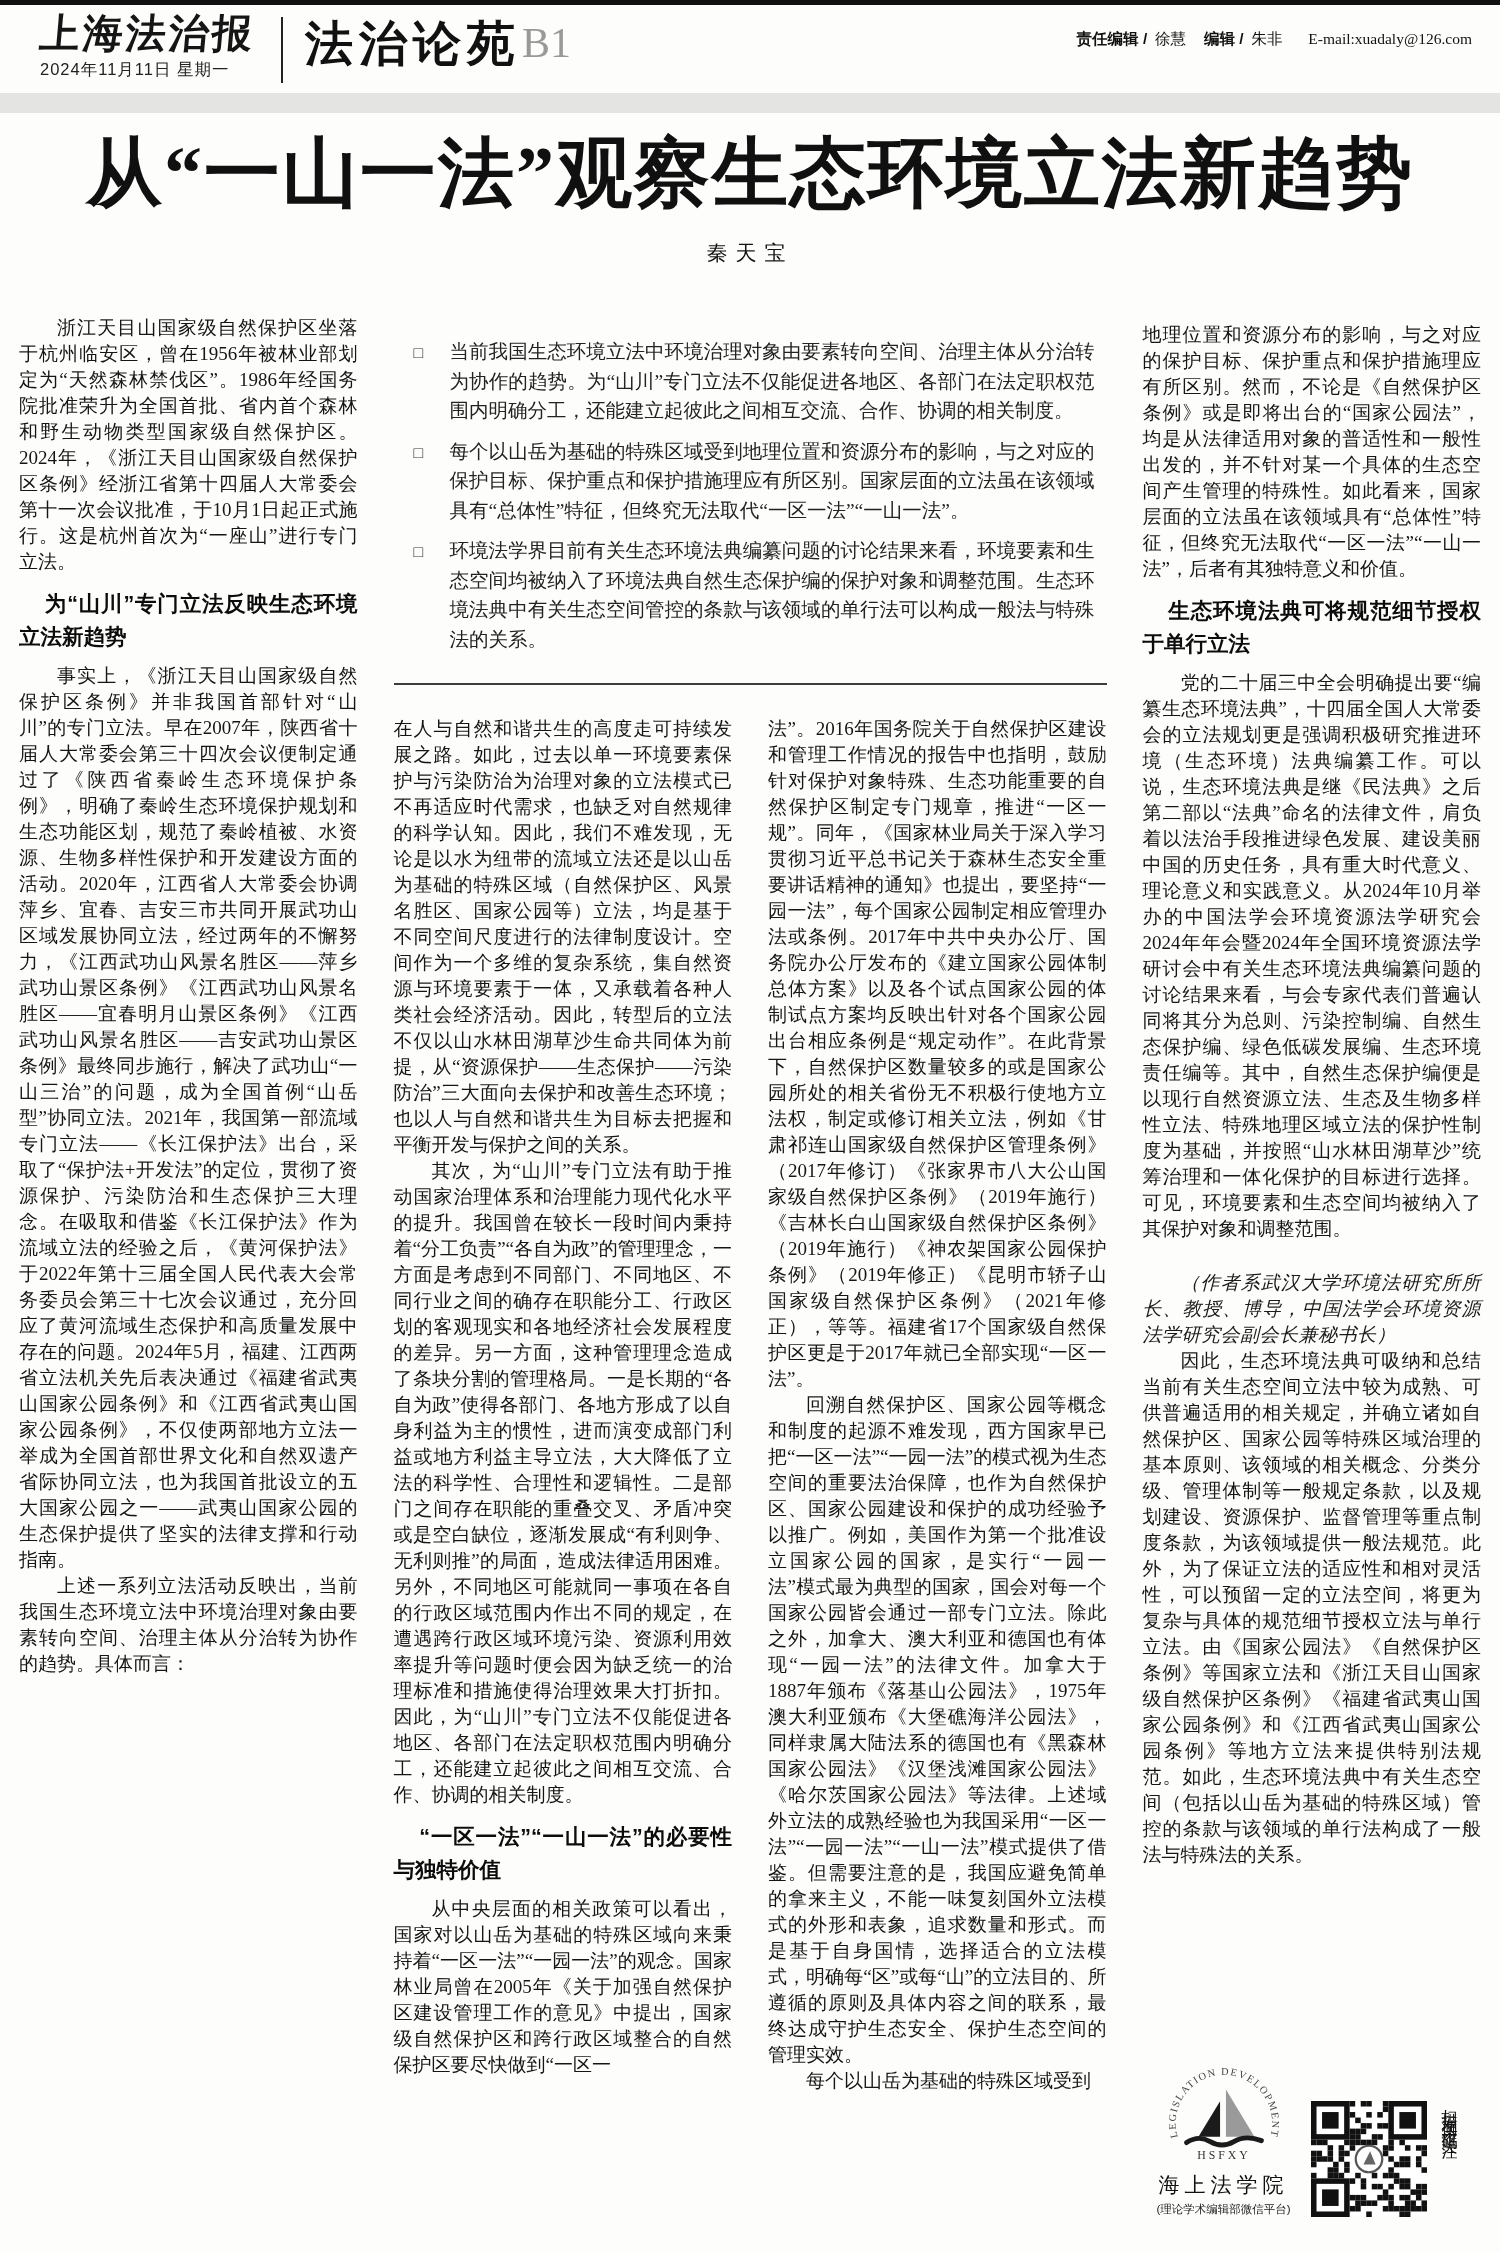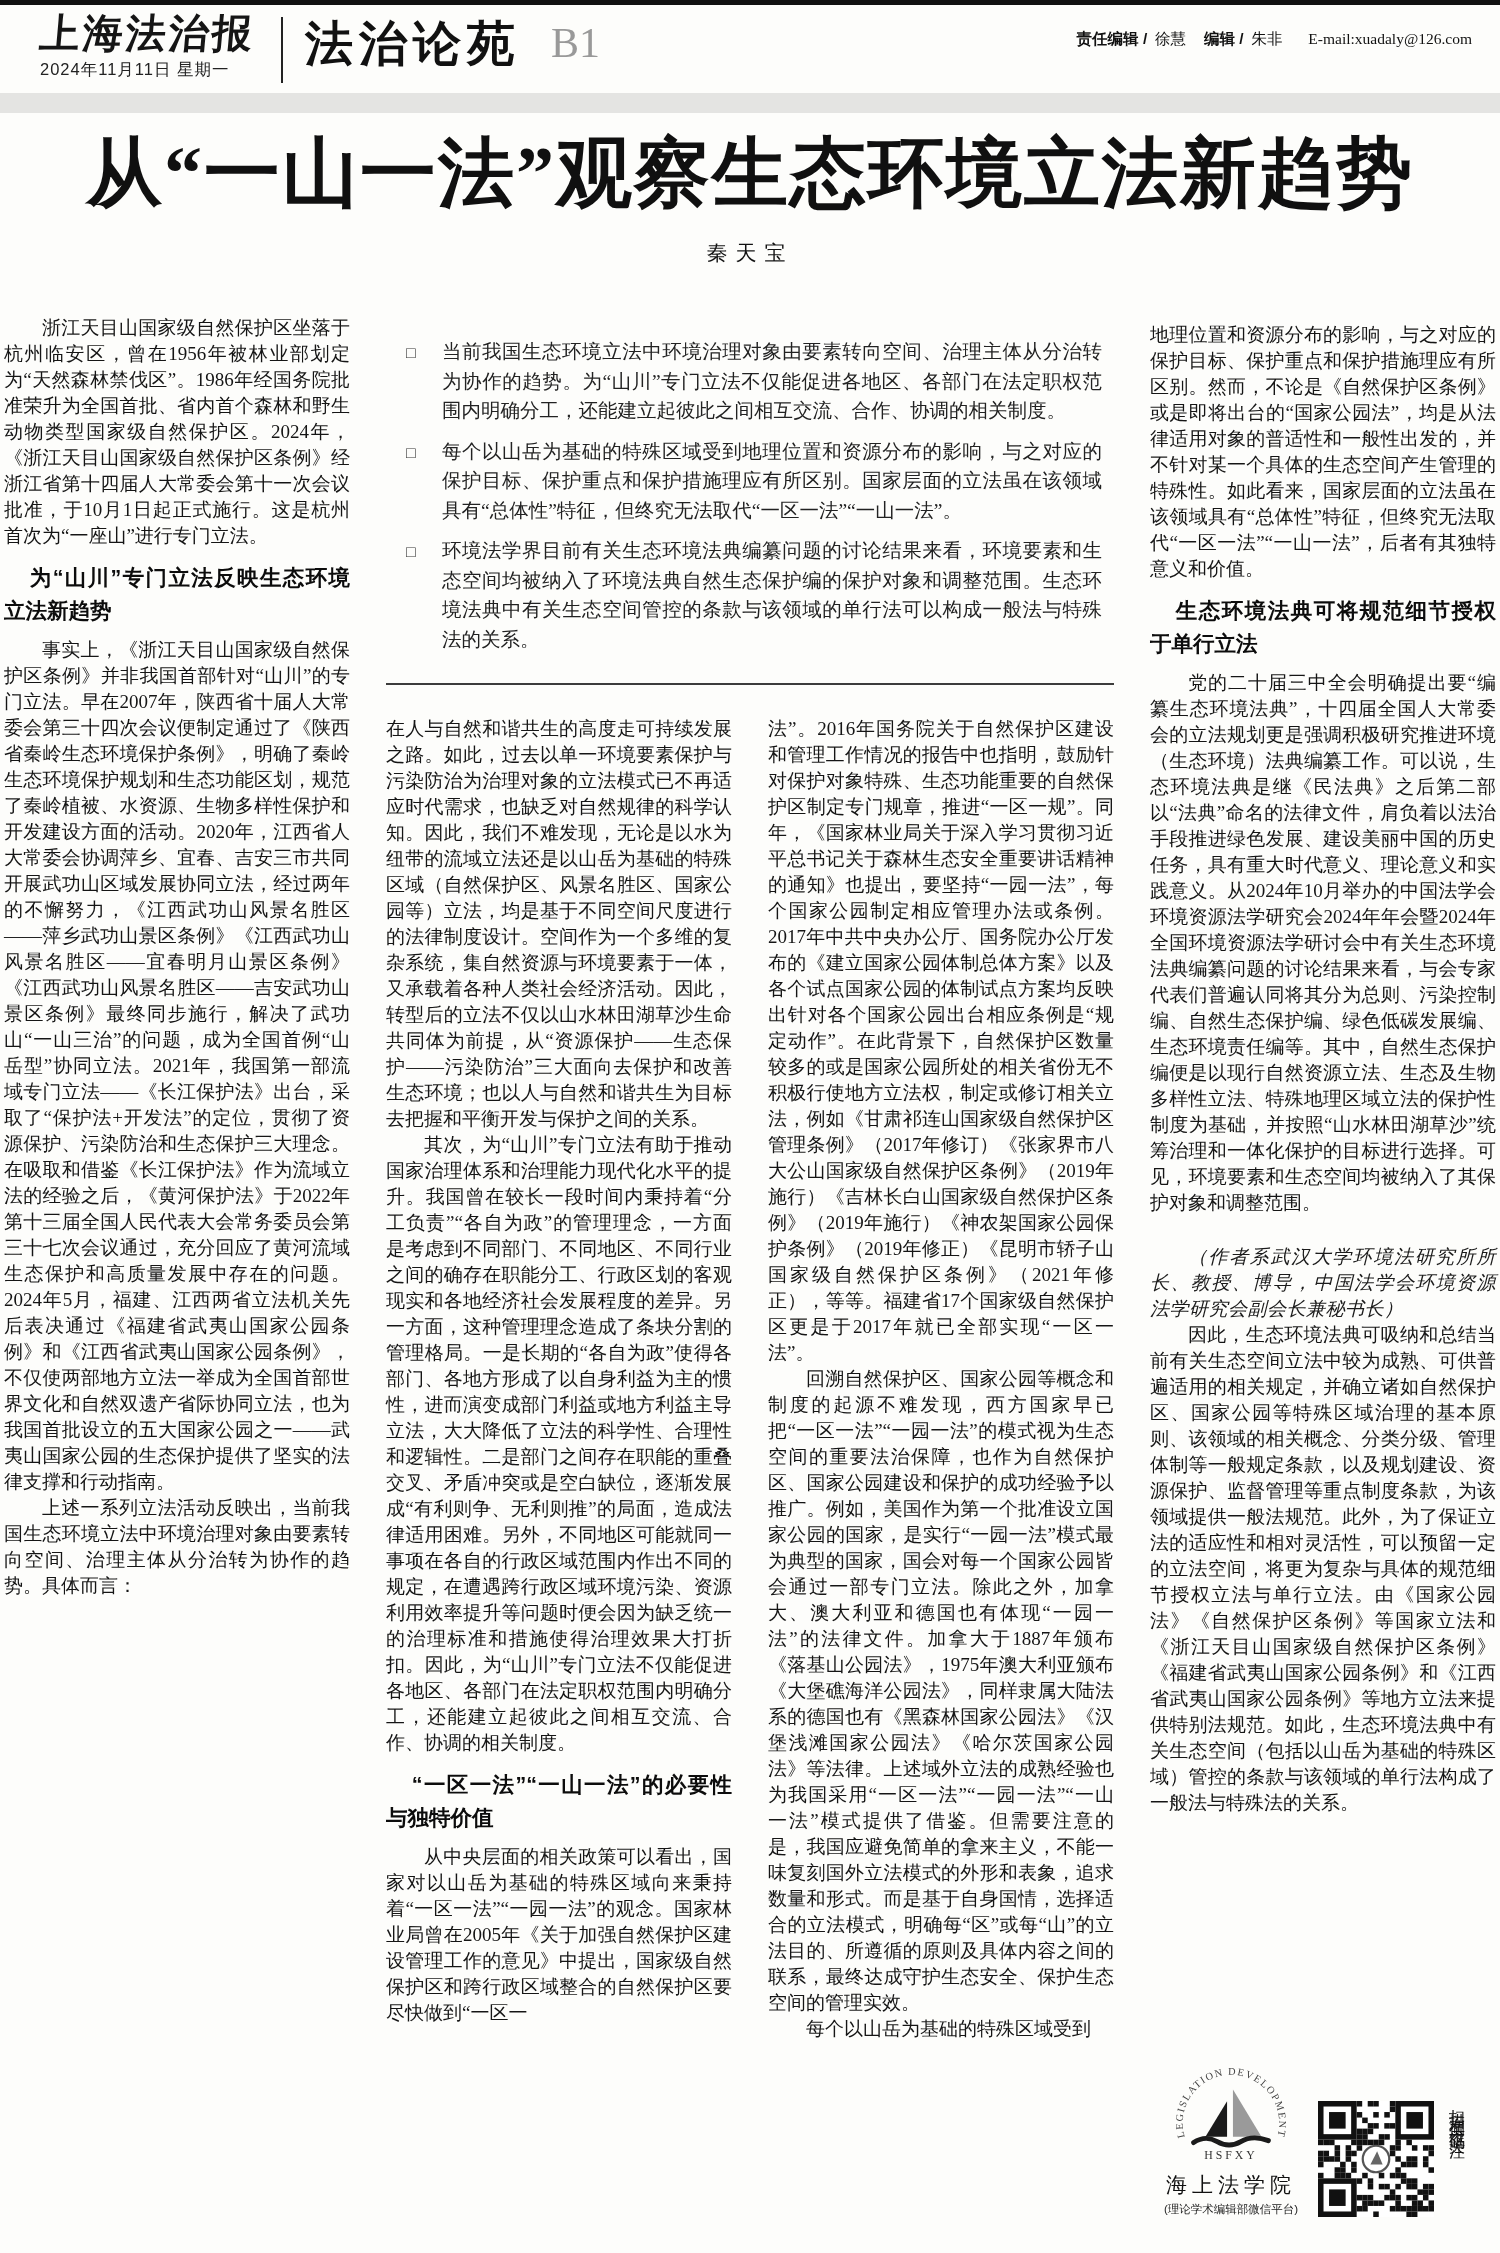--- a/index.html
+++ b/index.html
@@ -7,32 +7,32 @@
   .page{position:relative;width:1500px;height:2253px;background:#fdfdfb;overflow:hidden;}
   .topbar{height:5px;background:#111;}
   
   .masthead{display:flex;align-items:flex-start;height:88px;padding:8px 28px 0 40px;box-sizing:border-box;}
   .mast-left{display:flex;flex-direction:column;}
   .paper-logo{font-family:"Liberation Serif",serif;font-weight:700;font-size:40px;line-height:42px;letter-spacing:3px;transform:skewX(-5deg);}
   .date-line{font-family:"Liberation Sans","DejaVu Sans",sans-serif;font-size:16.5px;margin-top:4px;letter-spacing:1px;color:#222;}
   .mast-divider{width:2px;background:#222;height:66px;margin:4px 22px 0 26px;}
   .section-wrap{display:flex;align-items:flex-start;}
   .section-title{font-family:"Liberation Sans","DejaVu Sans",sans-serif;font-weight:900;font-size:48px;line-height:62px;letter-spacing:6px;color:#111;}
-  .page-no{font-family:"Liberation Serif",serif;font-size:42px;line-height:60px;color:#999;margin-left:30px;}
+  .page-no{font-family:"Liberation Serif",serif;font-size:42px;line-height:60px;color:#999;margin-left:1px;}
   .mast-right{margin-left:auto;margin-top:16px;font-size:15.5px;white-space:nowrap;color:#111;}
   .ed-label{font-weight:700;font-family:"Liberation Sans","DejaVu Sans",sans-serif;}
   .ed-name{font-family:"Liberation Serif",serif;margin:0 14px 0 4px;}
   .email{font-family:"Liberation Serif",serif;margin-left:8px;}
   .gray-band{height:20px;background:#e4e4e2;}
   
   .headline{margin:18px 0 0;text-align:center;font-family:"Liberation Serif","DejaVu Serif",serif;font-weight:900;font-size:76px;line-height:84px;letter-spacing:2px;color:#101010;}
   .author{text-align:center;font-size:21px;margin-top:24px;letter-spacing:8px;color:#111;}
   
   .cols{display:grid;grid-template-columns:repeat(4,1fr);column-gap:36px;grid-template-rows:394px auto;
-        padding:0 4px;margin-top:48px;height:1910px;overflow:hidden;box-sizing:border-box;}
+        padding:0 19px;margin-top:48px;height:1910px;overflow:hidden;box-sizing:border-box;}
   #col1{grid-area:1/1/3/2;}
   .abstract{grid-area:1/2/2/4;height:346px;padding:22px 12px 0 12px;border-bottom:2.5px solid #3c3c3c;box-sizing:content-box;}
   #col2{grid-area:2/2/3/3;}
   #col3{grid-area:2/3/3/4;}
   #col4{grid-area:1/4/3/5;display:flex;flex-direction:column;}
   .col, #col4 .colinner{font-size:19px;line-height:26px;text-align:justify;}
   .para{margin:0;text-indent:2em;}
   .para.flush{text-indent:0;margin-top:7px;}
   .col-subhead{font-family:"Liberation Sans","DejaVu Sans",sans-serif;font-weight:700;font-size:21.5px;line-height:33px;margin:13px 0 9px;text-indent:1.2em;color:#0c0c0c;}
   .bio{font-style:italic;margin-top:28px;letter-spacing:0.5px;color:#1b1b1b;}

